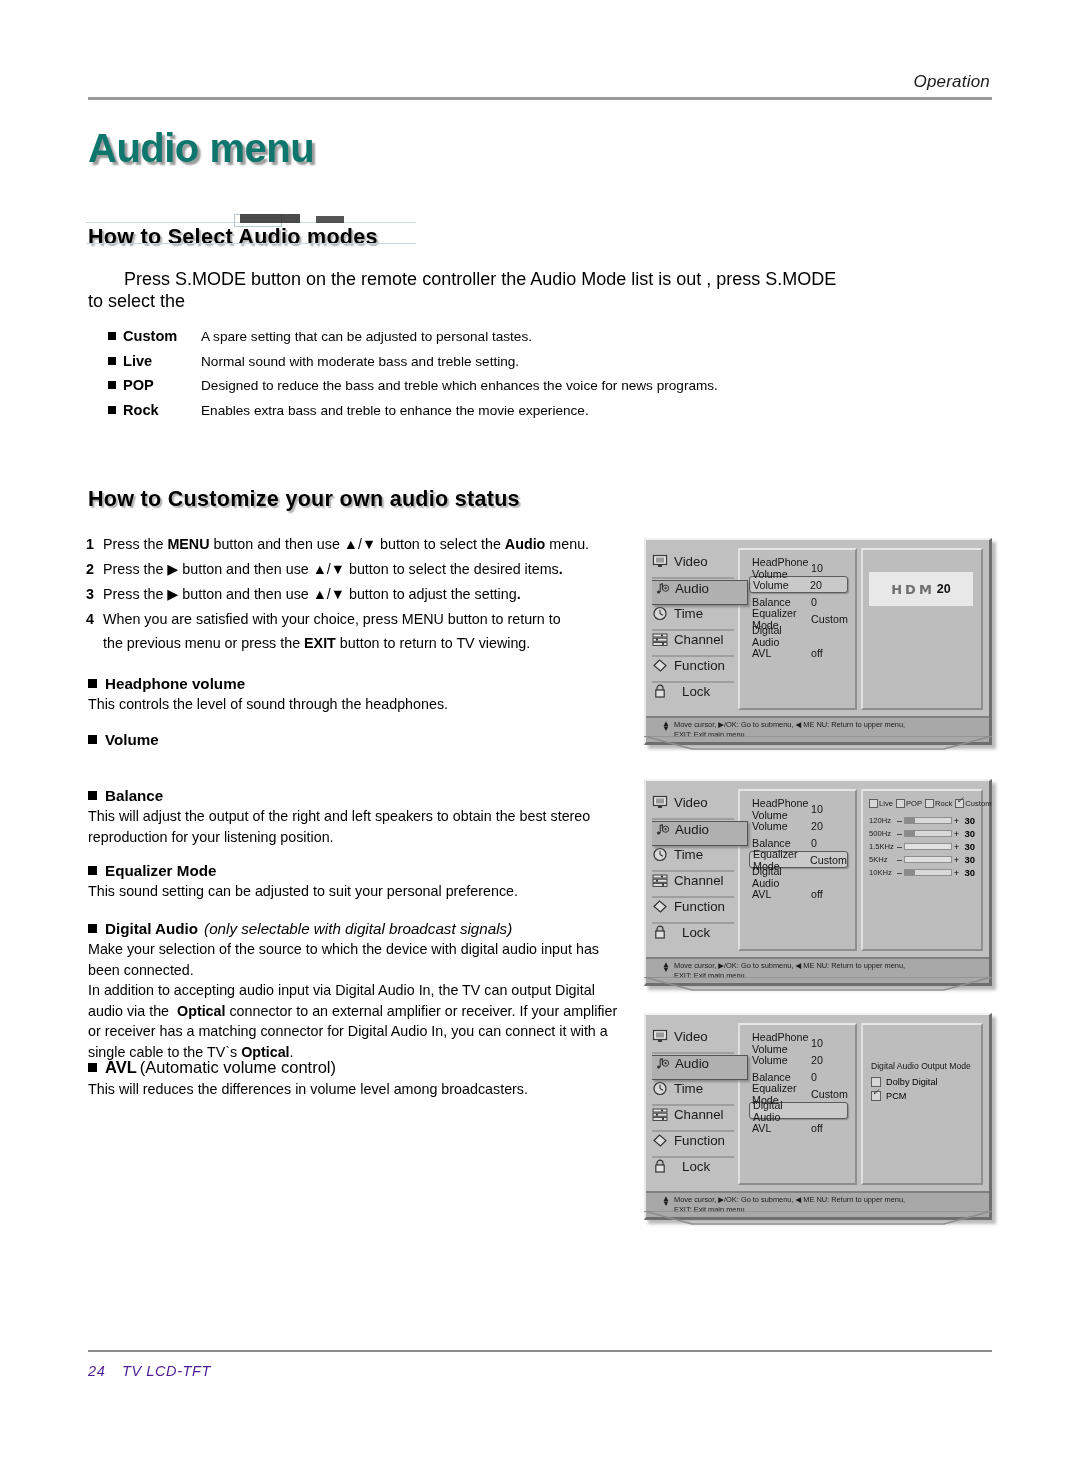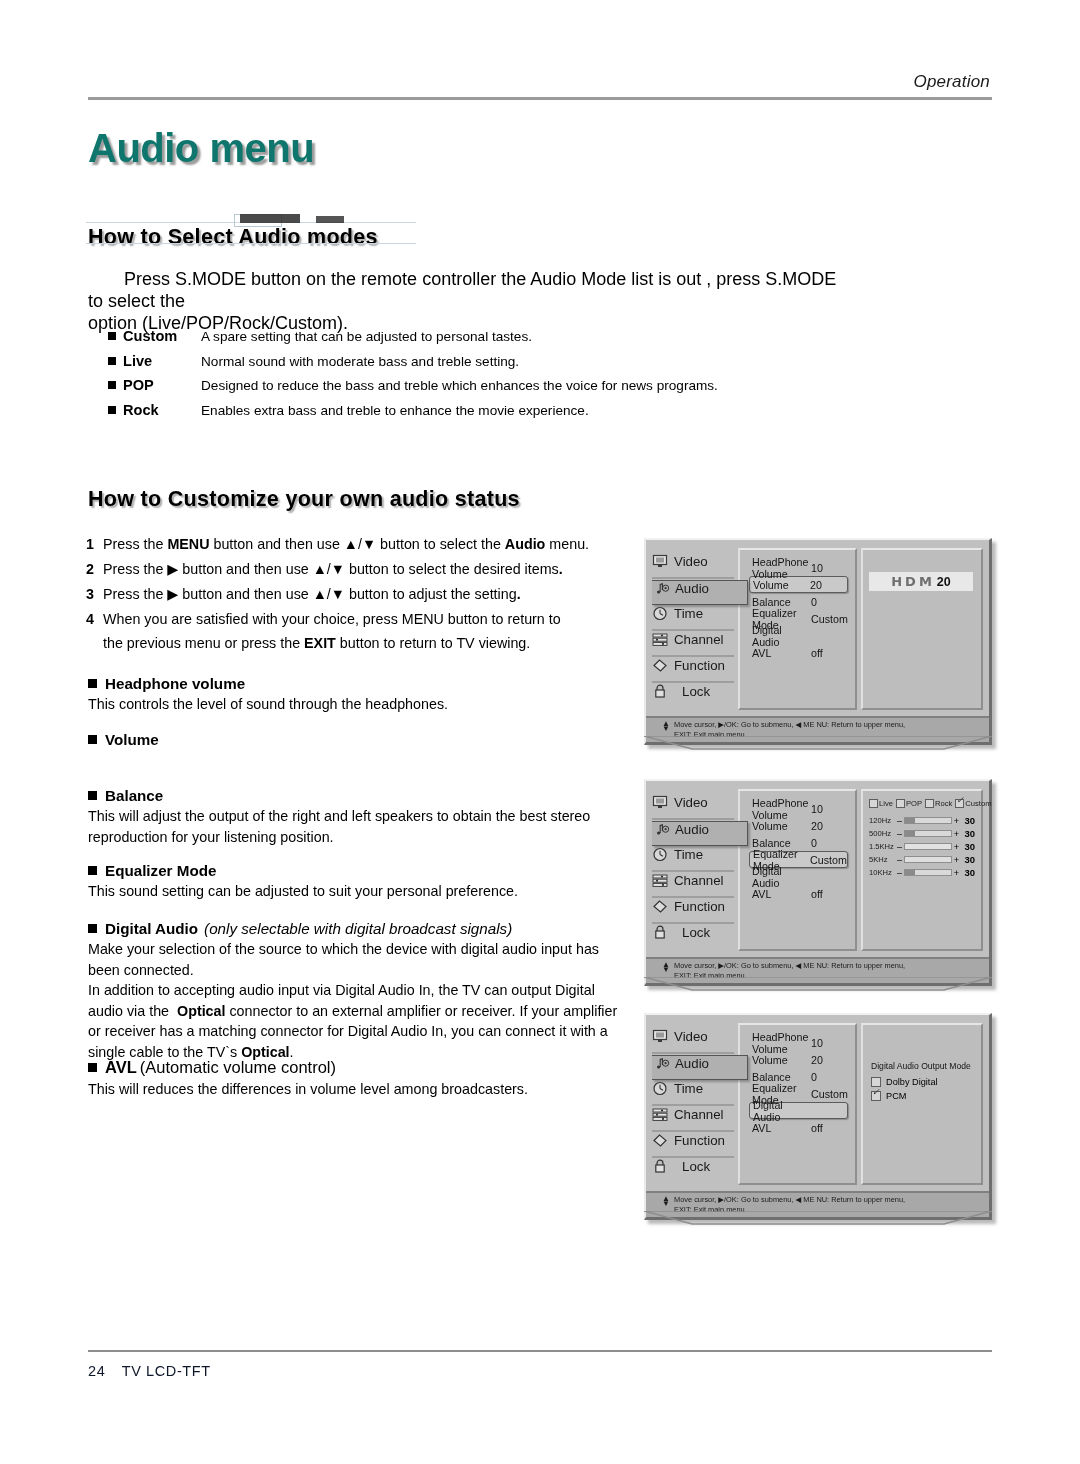--- a/index.html
+++ b/index.html
@@ -93,22 +93,22 @@
   #t-equalizer { top:862px; }
   #t-digital   { top:920px; }
   #t-avl       { top:1058px; }
   #t-avl h4 { font-size:16.5px; }
   #t-avl h4 .plain { font-weight:normal; }
 
   
   #footer { position:absolute; left:88px; top:1350px; width:904px; }
   #footer .rule { height:1.5px; background:#8d8d8d; }
   #footer .txt {
-    margin-top:11px; font-size:14.5px; 
-    letter-spacing:.6px; color:#0f172a;
+    margin-top:11px; font-size:14.5px; font-style:italic;
+    letter-spacing:.6px; color:#4c1d95;
   }
   #footer .pg { margin-right:12px; }
 
   
   .osd {
     position:absolute; width:348px;
     background:#c0c0c0;
     border-top:2px solid #f1f1f1;
     border-left:2px solid #eaeaea;
     border-right:3px solid #6e6e6e;
@@ -161,21 +161,21 @@
   .osd-right {
     width:122px; flex:0 0 auto; margin-left:4px; background:#bdbdbd;
     border-top:2px solid #e6e6e6; border-left:2px solid #e0e0e0;
     border-right:2px solid #8f8f8f; border-bottom:2px solid #8f8f8f;
     padding:8px 6px; position:relative;
   }
 
   
   .hdmi-badge {
     margin-top:14px; display:flex; align-items:center; justify-content:center;
-    background:#e8e8e8; height:19px; width:104px;
+    background:#e8e8e8; height:34px; width:104px;
   }
   .hdmi-badge .h {
     font-size:13px; font-weight:bold; letter-spacing:3px;
     color:#6f6f6f; font-family:"DejaVu Sans", sans-serif;
   }
   .hdmi-badge .n { font-size:12.5px; font-weight:bold; color:#111; margin-left:2px; }
 
   
   .eq-modes { display:flex; align-items:center; gap:1px; margin-bottom:6px; }
   .eq-modes .cb { display:flex; align-items:center; }
@@ -229,21 +229,20 @@
 
 <div id="page-title">Audio menu</div>
 
 <div class="sec-head" id="sec1">How to Select Audio modes</div>
 <div class="artifact"></div>
 <div class="artifact2"></div>
 <div class="artifact3"></div>
 
 <div id="intro">
   <div class="indent">Press S.MODE button on the remote controller the Audio Mode list is out , press S.MODE to select the</div>
-  <div>option (Live/POP/Rock/Custom).</div>
 </div>
 
 <div id="modes">
   <div class="mode-row">
     <span class="bullet-sq"></span>
     <span class="mode-name">Custom</span>
     <span class="mode-desc">A spare setting that can be adjusted to personal tastes.</span>
   </div>
   <div class="mode-row">
     <span class="bullet-sq"></span>

